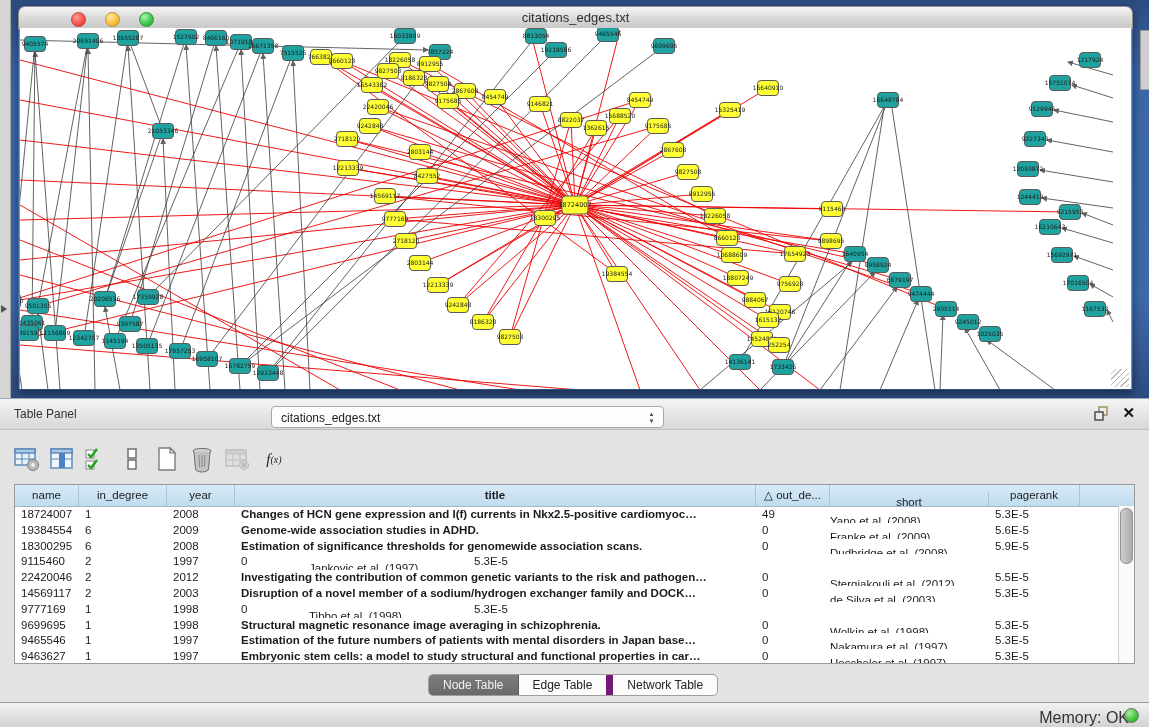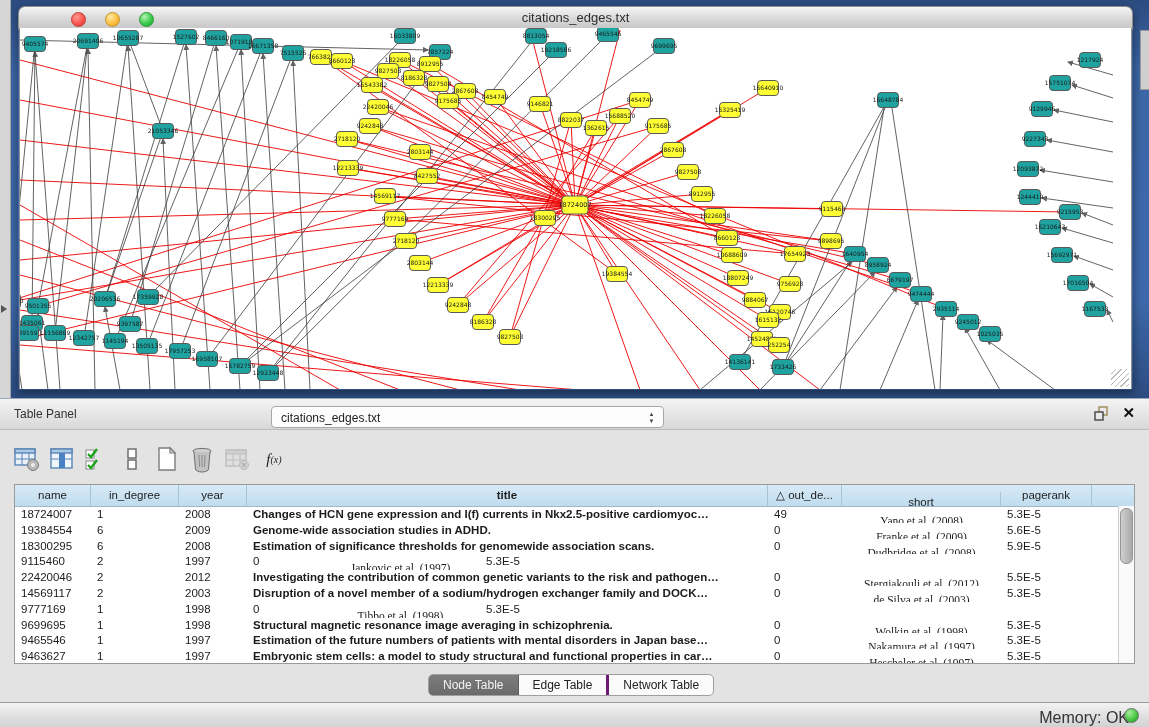--- a/index.html
+++ b/index.html
@@ -52,30 +52,30 @@
 
   #data-table{position:absolute;left:14px;top:86px;width:1121px;height:180px;background:#fff;
     border:1px solid #9a9a9a;box-sizing:border-box;overflow:hidden;}
   #thead{display:flex;height:21px;background:linear-gradient(180deg,#d8eaf7,#bfdcee);
     border-bottom:1px solid #9fb9cb;}
   .hc{font-size:11.5px;color:#1d1d1d;text-align:center;line-height:20px;
     border-right:1px solid #a9c3d6;box-sizing:border-box;overflow:hidden;white-space:nowrap;}
   .tr{display:flex;height:15.8px;}
   .td{font-size:11.5px;color:#1b1b1b;line-height:15.8px;padding-left:6px;box-sizing:border-box;
     overflow:hidden;white-space:nowrap;}
-  .td.center{text-align:center;padding-left:0;font-family:Liberation Serif, serif;}
-  .c0{width:76px;} .c1{width:88px;} .c2{width:68px;} .c3{width:521px;font-weight:bold;}
+  .td.center{text-align:left;padding-left:0;}
+  .c0{width:64px;} .c1{width:88px;} .c2{width:68px;} .c3{width:521px;font-weight:bold;}
   .c4{width:74px;} .c5{width:159px;margin-top:7px;} .c6{width:91px;} .c7{flex:1;border-right:none;}
   #vscroll{position:absolute;right:0;top:21px;width:15px;height:158px;background:#fafafa;border-left:1px solid #d0d0d0;}
   #vscroll-thumb{position:absolute;left:1px;top:2px;width:11px;height:54px;border-radius:6px;
     background:linear-gradient(90deg,#cfcfcf,#a9a9a9);border:1px solid #949494;}
 
   #tabs{position:absolute;left:428px;top:276px;height:20px;display:flex;
     border:1px solid #9e9e9e;border-radius:5px;overflow:hidden;background:#fbfbfb;}
-  .tab{font-size:12px;line-height:20px;padding:0 14px;color:#222;border-right:3px solid #701a75;}
+  .tab{font-size:12px;line-height:20px;padding:0 14px;color:#222;border-right:7px solid #701a75;}
   .tab.selected{background:linear-gradient(180deg,#7d7d7d,#6a6a6a);color:#f2f2f2;border-right:1px solid #5e5e5e;text-align:center;}
   .tab:last-child{border-right:none;}
 
   #status-bar{position:absolute;left:0;bottom:0;width:100%;height:25px;
     background:linear-gradient(180deg,#f2f2f2,#d2d2d2);border-top:1px solid #9c9c9c;box-sizing:border-box;}
   #memory-label{position:absolute;right:20px;top:6px;font-size:16px;color:#333;}
   #memory-dot{position:absolute;right:10px;top:5px;width:13px;height:13px;border-radius:50%;
     background:radial-gradient(circle at 35% 30%,#a9eda0,#3fc33a 60%,#27a426);border:1px solid #6f6f6f;}
 </style>
 </head>

